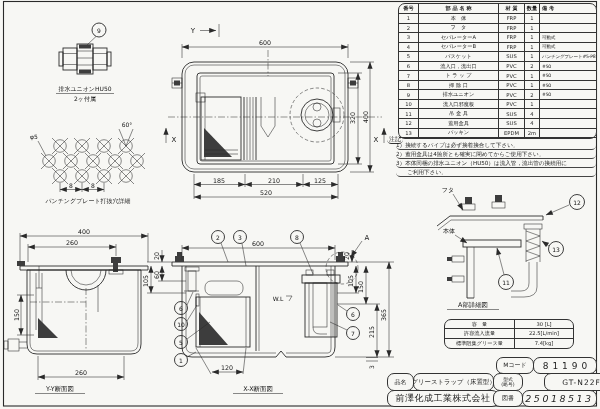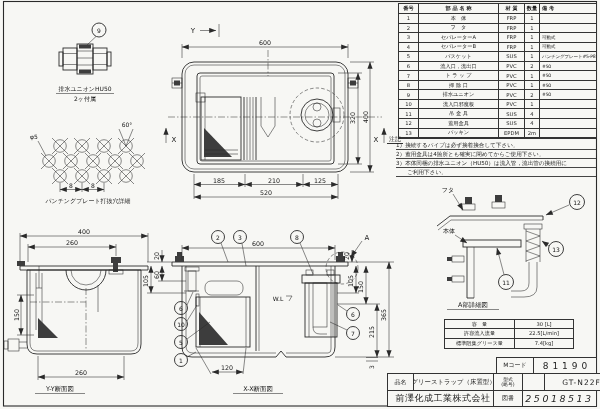--- a/index.html
+++ b/index.html
@@ -8,21 +8,21 @@
   svg{position:absolute;left:0;top:0;}
   svg .ln{stroke:#2a2a2a;stroke-width:0.9;fill:none;}
   svg .tn{stroke:#2a2a2a;stroke-width:0.55;fill:none;}
   svg .dim{stroke:#2a2a2a;stroke-width:0.55;fill:none;}
   svg .dash{stroke-dasharray:3.5 2.2;}
   svg .cl{stroke:#2a2a2a;stroke-width:0.5;fill:none;stroke-dasharray:7 2 1.5 2;}
   svg .dk{fill:#3d3d3d;stroke:none;}
   svg text{fill:#161616;text-anchor:middle;font-family:"DejaVu Sans",sans-serif;}
   svg .t6{font-size:6px;} svg .t65{font-size:6.3px;} svg .t7{font-size:7px;}
   svg .cap{font-size:6.4px;} svg .bl{font-size:6px;}
-  .ov{position:absolute;box-sizing:border-box;}
+  .ov{position:absolute;box-sizing:border-box;border-radius:7px;}
   
   .parts{left:398px;top:3px;width:199px;border:1px solid #333;font-size:5.2px;background:#f7f7f4;}
   .prow{display:flex;height:9.55px;}
   .phead{height:10px;font-weight:bold;}
   .pc{box-sizing:border-box;border-right:1px solid #333;border-bottom:1px solid #333;
       display:flex;align-items:center;justify-content:center;overflow:hidden;white-space:nowrap;}
   .c1{width:20px;} .c2{width:80px;} .c3{width:26px;} .c4{width:15px;} .c5{width:56px;border-right:0;justify-content:flex-start;padding-left:2px;}
   .rem{font-size:4.6px;letter-spacing:-0.2px;}
   
   .ntitle{left:387px;top:135px;width:16px;height:9px;font-size:6px;border-bottom:1px solid #333;text-align:center;}

